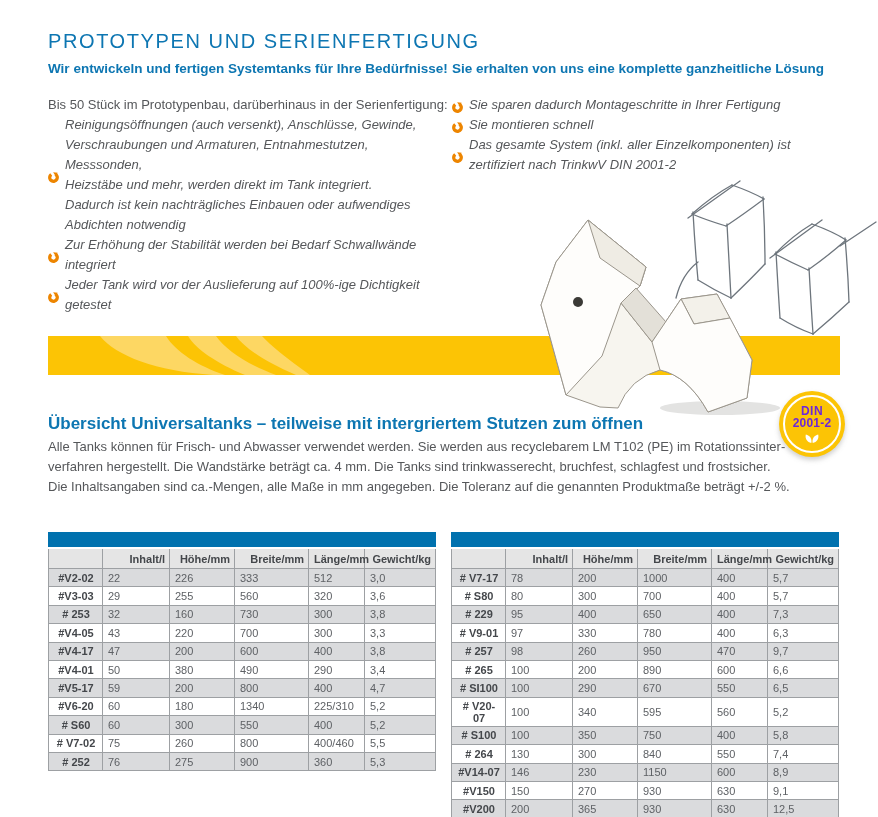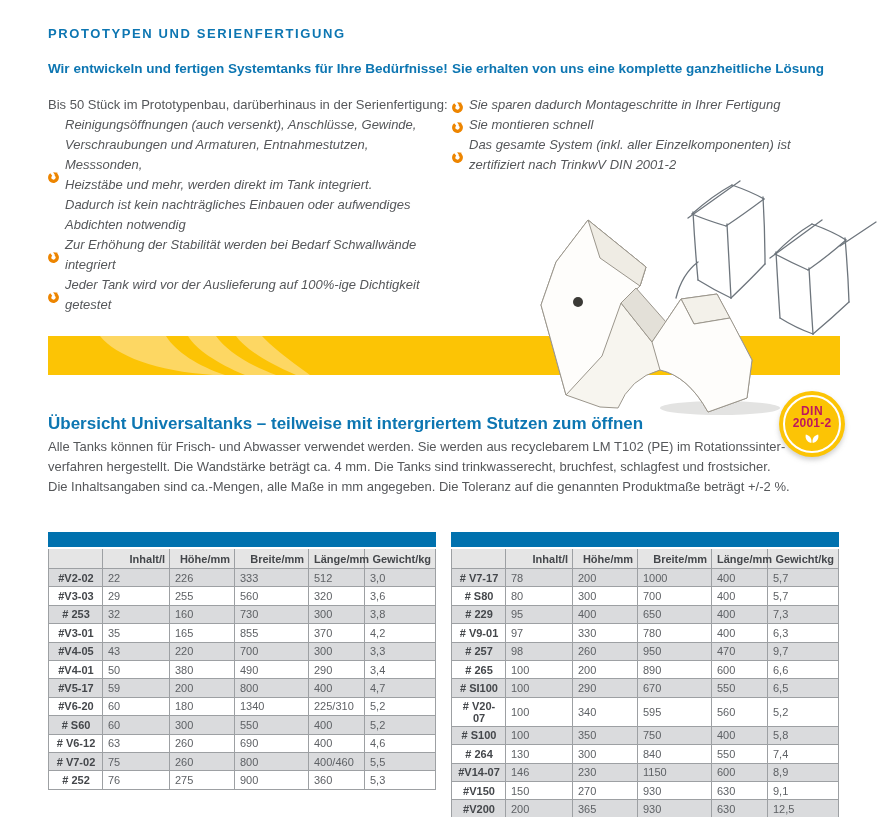--- a/index.html
+++ b/index.html
@@ -1,37 +1,37 @@
 <!DOCTYPE html>
 <html><head>
 <meta charset="utf-8">
 <style>
   html,body{margin:0;padding:0;background:#ffffff;}
   body{width:878px;height:817px;position:relative;overflow:hidden;
        font-family:"Liberation Sans",sans-serif;color:#55575a;}
 
-  .page-title{position:absolute;left:48px;top:17px;font-size:13px;font-weight:bold;
+  .page-title{position:absolute;left:48px;top:17px;font-size:20px;font-weight:normal;
               letter-spacing:1.6px;color:#0d76b2;}
 
   .col{position:absolute;top:59px;font-size:13px;line-height:20px;}
   .col-left{left:48px;width:400px;}
   .col-right{left:452px;width:410px;}
   .col h3{margin:0 0 16px 0;font-size:13.5px;line-height:20px;color:#0d76b2;font-weight:bold;}
   .lead{margin:0;}
   .bullet{display:flex;align-items:center;font-style:italic;}
   .bicon{flex:0 0 11px;margin-top:5px;margin-right:6px;line-height:0;}
   .btext{white-space:pre-line;}
 
   .band{position:absolute;left:48px;top:336px;width:792px;height:39px;background:#fcc405;z-index:1;}
   .art{position:absolute;left:430px;top:166px;width:448px;height:252px;z-index:2;}
 
   .din-badge{position:absolute;left:779px;top:391px;width:66px;height:66px;border-radius:50%;
              background:#fcc405;box-shadow:0 3px 5px rgba(120,120,120,.35);z-index:3;}
   .din-ring{position:absolute;left:4px;top:4px;right:4px;bottom:4px;border:2px solid #fff;
-            border-radius:50%;text-align:center;color:#be185d;font-weight:bold;}
+            border-radius:50%;text-align:center;color:#6d28d9;font-weight:bold;}
   .din-l1{font-size:12px;line-height:12px;margin-top:8px;letter-spacing:.5px;}
   .din-l2{font-size:12px;line-height:13px;letter-spacing:.2px;}
   .din-leaf{margin-top:0px;}
 
   .overview{position:absolute;left:48px;top:409px;width:792px;font-size:13px;line-height:20px;}
   .overview h3{margin:5px 0 3px 0;font-size:17px;color:#0d76b2;font-weight:bold;line-height:20px;}
   .overview p{margin:0;white-space:pre-line;}
 
   table.tank{position:absolute;top:532px;border-collapse:collapse;table-layout:fixed;
              width:387px;font-size:11px;}
@@ -237,36 +237,36 @@
       </tr>
       <tr>
         <td class="lbl"># 253</td>
         <td>32</td>
         <td>160</td>
         <td>730</td>
         <td>300</td>
         <td>3,8</td>
       </tr>
       <tr>
-        <td class="lbl">#V3-01</td>
-        <td>35</td>
-        <td>165</td>
-        <td>855</td>
-        <td>370</td>
-        <td>4,2</td>
-      </tr>
-      <tr>
         <td class="lbl">#V4-05</td>
         <td>43</td>
         <td>220</td>
         <td>700</td>
         <td>300</td>
         <td>3,3</td>
       </tr>
       <tr>
+        <td class="lbl">#V4-17</td>
+        <td>47</td>
+        <td>200</td>
+        <td>600</td>
+        <td>400</td>
+        <td>3,8</td>
+      </tr>
+      <tr>
         <td class="lbl">#V4-01</td>
         <td>50</td>
         <td>380</td>
         <td>490</td>
         <td>290</td>
         <td>3,4</td>
       </tr>
       <tr>
         <td class="lbl">#V5-17</td>
         <td>59</td>
@@ -283,28 +283,20 @@
         <td>225/310</td>
         <td>5,2</td>
       </tr>
       <tr>
         <td class="lbl"># S60</td>
         <td>60</td>
         <td>300</td>
         <td>550</td>
         <td>400</td>
         <td>5,2</td>
-      </tr>
-      <tr>
-        <td class="lbl"># V6-12</td>
-        <td>63</td>
-        <td>260</td>
-        <td>690</td>
-        <td>400</td>
-        <td>4,6</td>
       </tr>
       <tr>
         <td class="lbl"># V7-02</td>
         <td>75</td>
         <td>260</td>
         <td>800</td>
         <td>400/460</td>
         <td>5,5</td>
       </tr>
       <tr>

